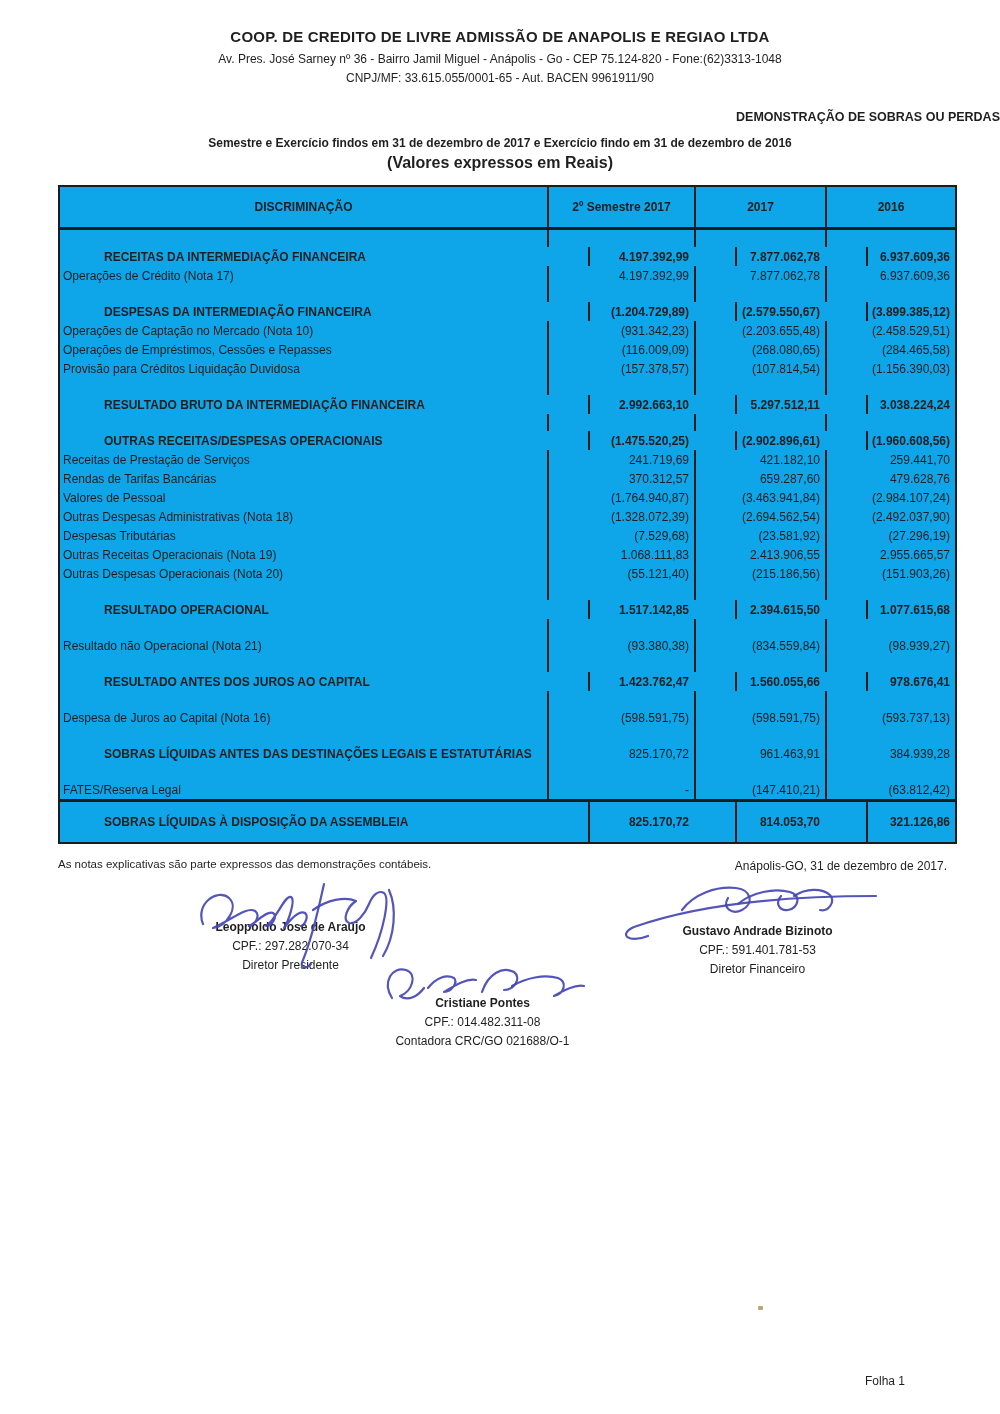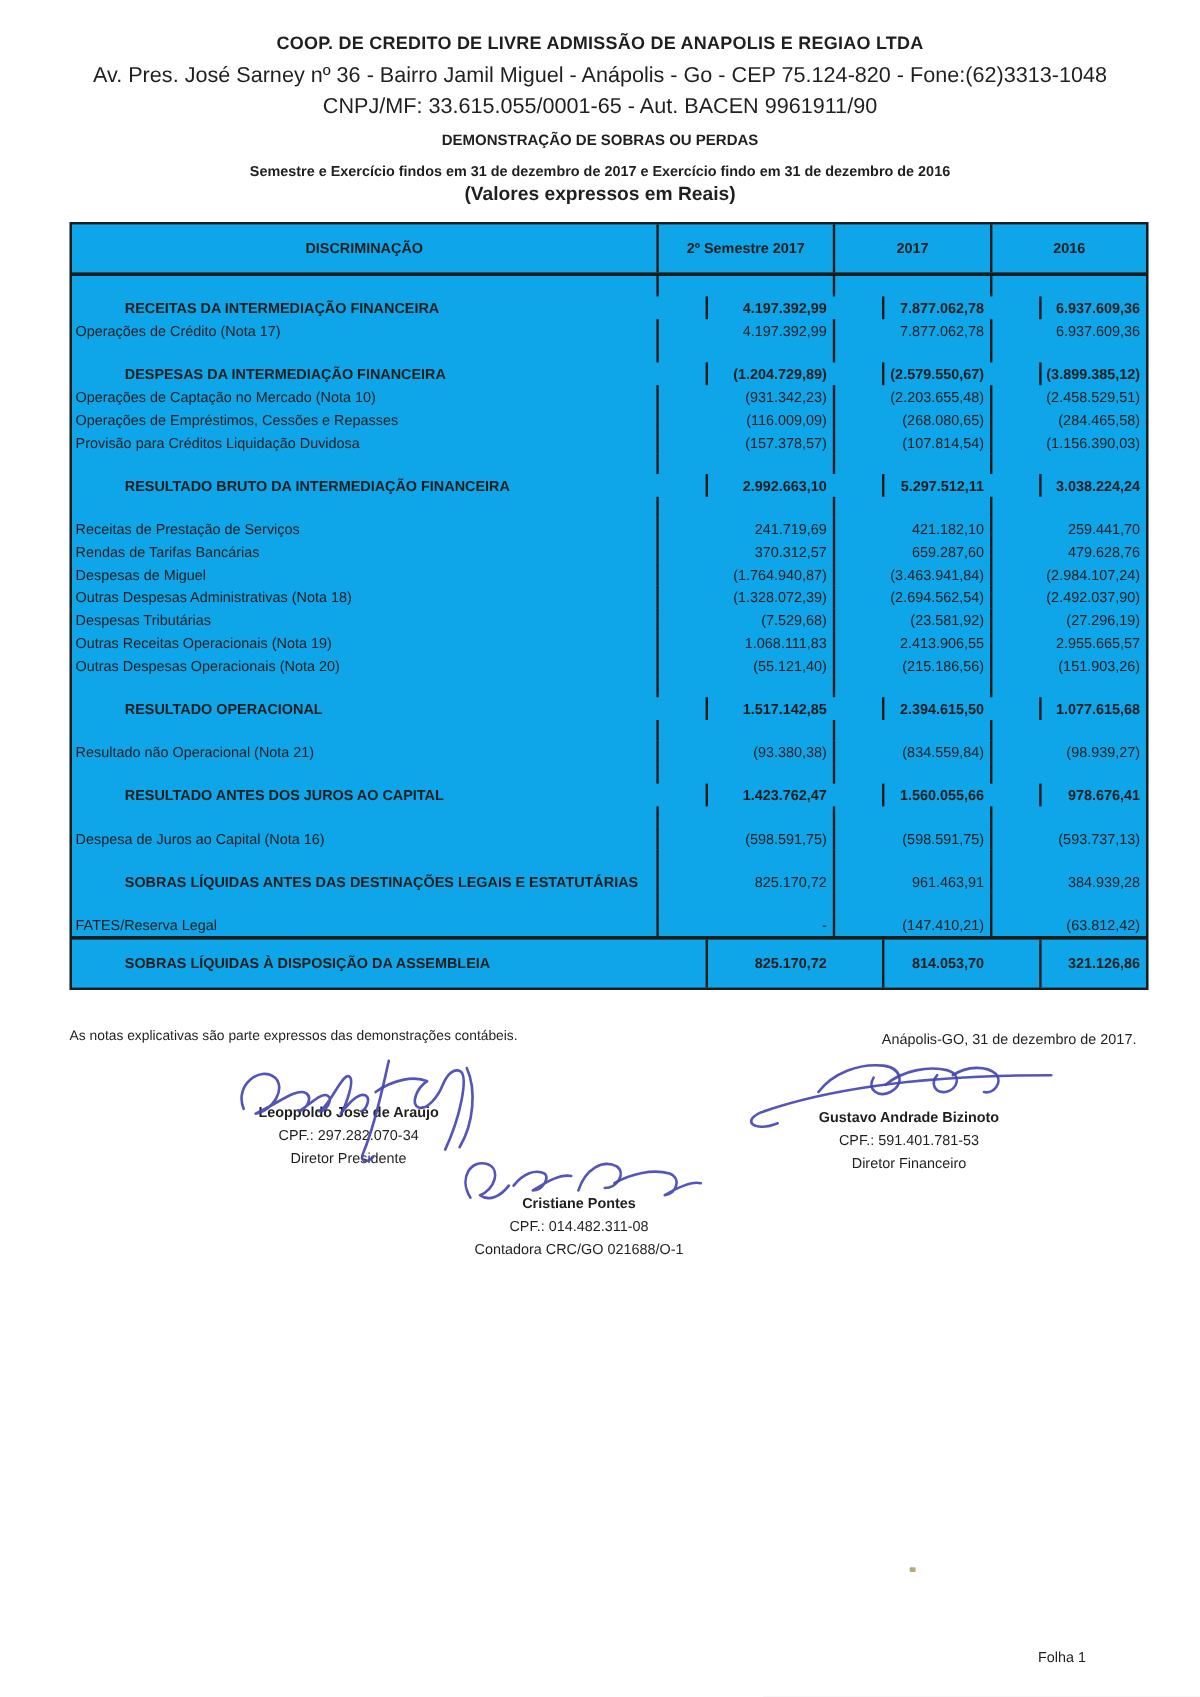--- a/index.html
+++ b/index.html
@@ -3,23 +3,23 @@
 <meta charset="utf-8">
 <style>
   html,body{margin:0;padding:0;background:#e9e9e9;}
   .page{
     position:relative;width:1000px;height:1414px;margin:0 auto;background:#ffffff;
     font-family:"Liberation Sans", sans-serif;color:#1f1f1f;overflow:hidden;
   }
   
   .doc-header{position:absolute;top:28px;left:0;right:0;text-align:center;}
   .company{font-size:15px;font-weight:700;letter-spacing:.2px;margin:0 0 7px 0;}
-  .addr,.reg{font-size:18px;font-weight:400;margin:0 0 5px 0;}
+  .addr,.reg{font-size:12px;font-weight:400;margin:0 0 5px 0;}
   .stmt{position:absolute;top:110px;left:0;right:0;text-align:center;}
-  .stmt-title{font-size:12.5px;font-weight:700;margin:0 0 9px 0;}
+  .stmt-title{font-size:12.5px;font-weight:700;margin:0 0 9px 0;text-align:right;}
   .stmt-sub{font-size:12px;font-weight:700;margin:12px 0 4px 0;}
   .stmt-note{font-size:16px;font-weight:700;margin:0;}
   
   .fintable{
     position:absolute;left:58px;top:185px;width:899px;
     border:2px solid #1c1c1c;box-sizing:border-box;background:#0ea5e9;
   }
   .trow{display:grid;grid-template-columns:487px 147px 131px 1fr;}
   .thead{height:40px;border-bottom:3px solid #1c1c1c;}
   .thead .cell{display:flex;align-items:center;justify-content:center;
@@ -129,33 +129,39 @@
           <div class="cell num b">5.297.512,11</div>
           <div class="cell num b">3.038.224,24</div>
         </div>
         <div class="trow spacer-row">
           <div class="cell label"></div>
           <div class="cell num"></div>
           <div class="cell num"></div>
           <div class="cell num"></div>
         </div>
         <div class="trow body-row">
+          <div class="cell label b">OUTRAS RECEITAS/DESPESAS OPERACIONAIS</div>
+          <div class="cell num b">(1.475.520,25)</div>
+          <div class="cell num b">(2.902.896,61)</div>
+          <div class="cell num b">(1.960.608,56)</div>
+        </div>
+        <div class="trow body-row">
           <div class="cell label indent">Receitas de Prestação de Serviços</div>
           <div class="cell num">241.719,69</div>
           <div class="cell num">421.182,10</div>
           <div class="cell num">259.441,70</div>
         </div>
         <div class="trow body-row">
           <div class="cell label indent">Rendas de Tarifas Bancárias</div>
           <div class="cell num">370.312,57</div>
           <div class="cell num">659.287,60</div>
           <div class="cell num">479.628,76</div>
         </div>
         <div class="trow body-row">
-          <div class="cell label indent">Despesas de Miguel</div>
+          <div class="cell label indent">Valores de Pessoal</div>
           <div class="cell num">(1.764.940,87)</div>
           <div class="cell num">(3.463.941,84)</div>
           <div class="cell num">(2.984.107,24)</div>
         </div>
         <div class="trow body-row">
           <div class="cell label indent">Outras Despesas Administrativas (Nota 18)</div>
           <div class="cell num">(1.328.072,39)</div>
           <div class="cell num">(2.694.562,54)</div>
           <div class="cell num">(2.492.037,90)</div>
         </div>

